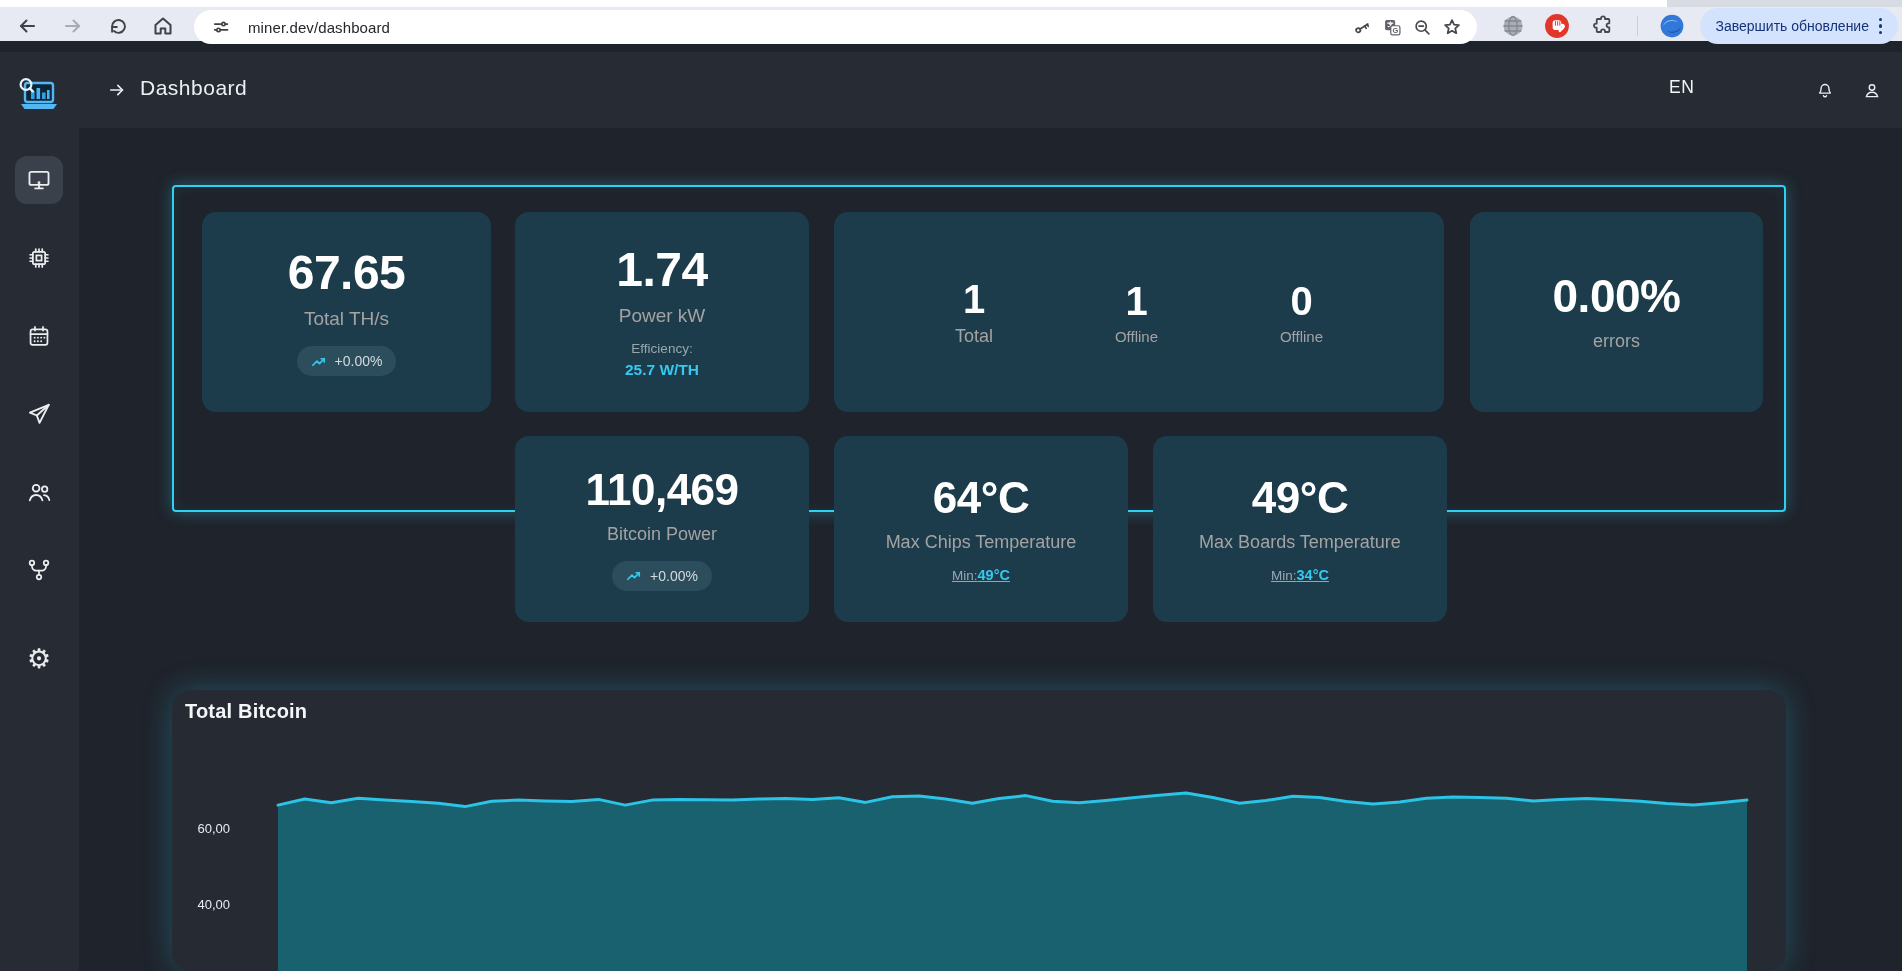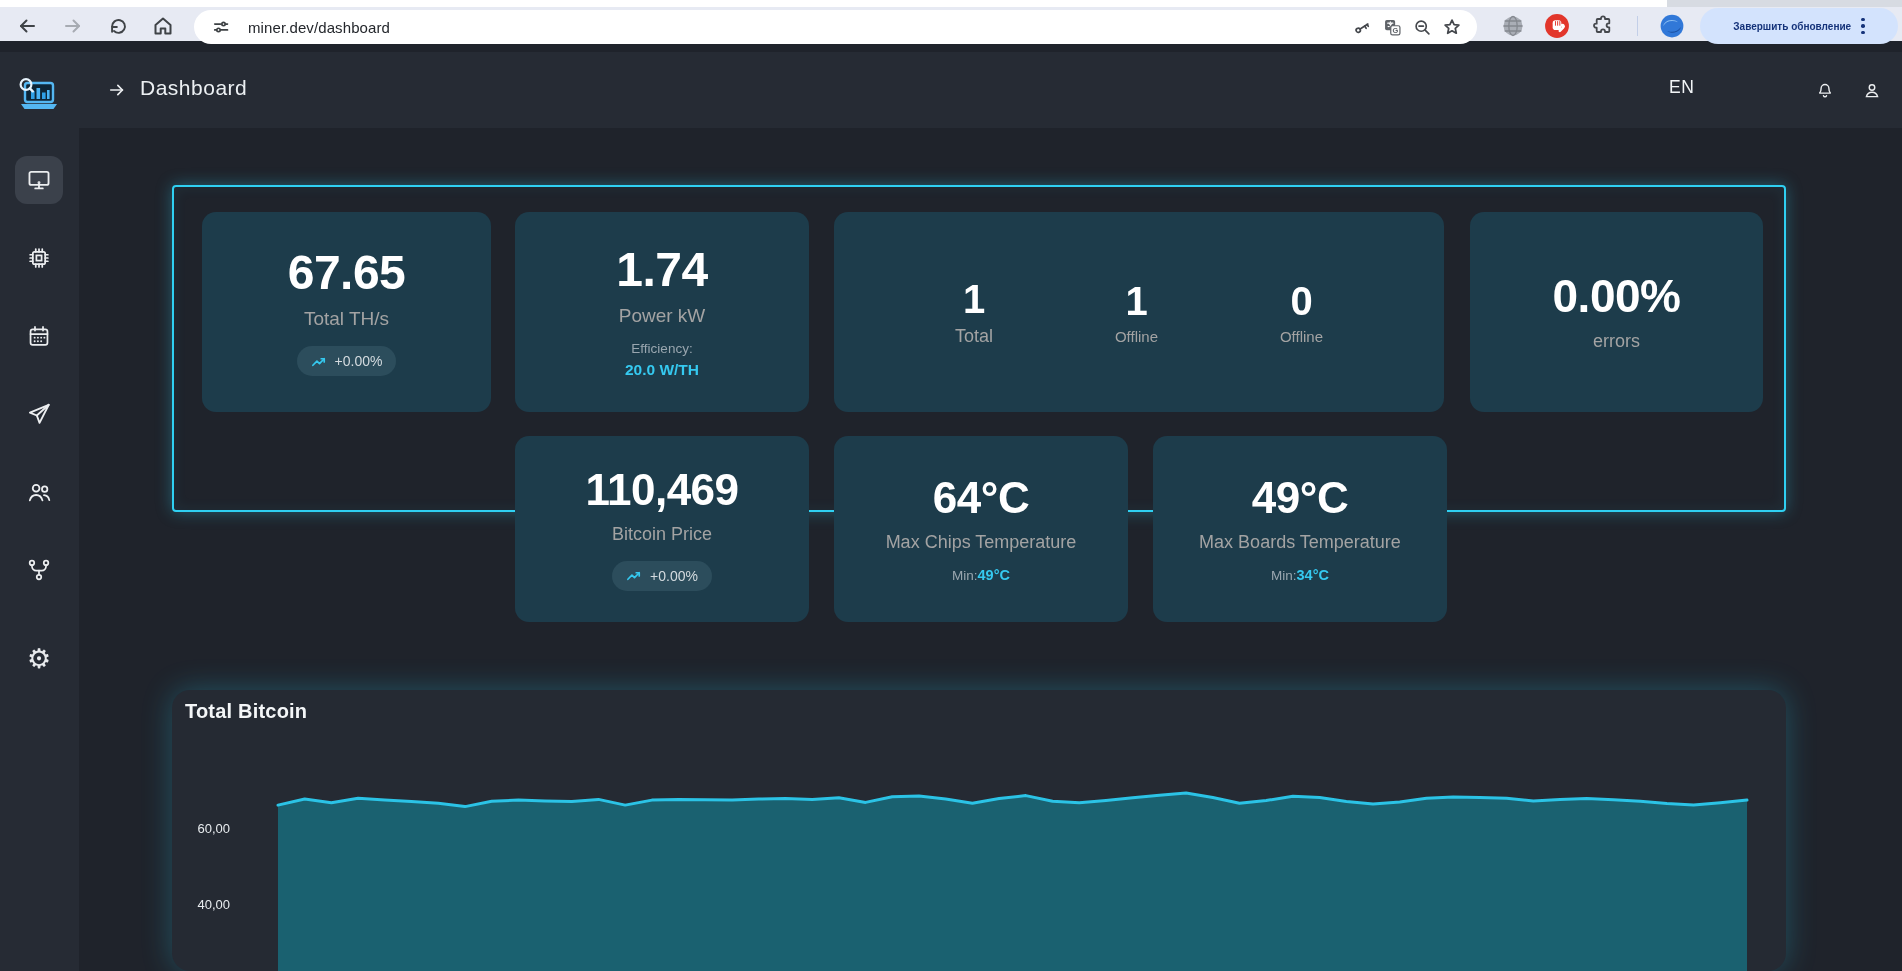--- a/index.html
+++ b/index.html
@@ -12,21 +12,21 @@
   .tabstrip-right{position:absolute;left:1667px;top:0;width:235px;height:7px;background:#d7dbe2;}
   .nav-btn{position:absolute;top:9px;width:34px;height:34px;border-radius:50%;display:flex;align-items:center;justify-content:center;background:transparent;border:none;padding:0;cursor:pointer;}
   .nav-btn svg{display:block;}
   .urlbar{position:absolute;left:194px;top:10px;width:1283px;height:34px;border-radius:17px;background:#ffffff;display:flex;align-items:center;padding:0 10px 0 12px;}
   .url-text{flex:0 0 auto;font-size:15px;color:#24272c;margin-left:12px;letter-spacing:.1px;}
   .url-spacer{flex:1 1 auto;}
   .urlbar .mini{width:30px;height:30px;display:flex;align-items:center;justify-content:center;border-radius:50%;}
   .chrome-ico{position:absolute;top:13px;width:26px;height:26px;display:flex;align-items:center;justify-content:center;}
   .chrome-sep{position:absolute;left:1637px;top:16px;width:1px;height:20px;background:#c3cfe8;}
   .update-pill{position:absolute;left:1700px;top:8px;width:198px;height:36px;border-radius:18px;background:var(--update_pill_bg,#d3e3fd);display:flex;align-items:center;justify-content:center;gap:8px;border:none;cursor:pointer;}
-  .update-pill span{font-size:10px;color:var(--update_pill_text,#15337a);font-weight:bold;}
+  .update-pill span{font-size:14px;color:var(--update_pill_text,#15337a);}
   .kebab{display:flex;flex-direction:column;gap:3px;margin-left:2px;}
   .kebab i{width:3.5px;height:3.5px;border-radius:50%;background:var(--update_pill_text,#15337a);display:block;}
 
   
   .sidebar{position:absolute;left:0;top:52px;width:79px;height:919px;background:var(--chrome_bg,#262b34);z-index:5;}
   .logo{position:absolute;left:17px;top:24px;width:44px;height:40px;}
   .side-item{position:absolute;left:15px;width:48px;height:48px;border-radius:12px;display:flex;align-items:center;justify-content:center;color:#e8eaed;background:transparent;border:none;cursor:pointer;}
   .side-item.active{background:#3b414b;}
   .side-item svg{display:block;}
   .gear-glyph{font-size:27px;line-height:1;color:#e8eaed;font-family:"DejaVu Sans",sans-serif;}
@@ -40,21 +40,21 @@
 
   
   .stats-wrap{position:absolute;left:172px;top:185px;width:1614px;height:327px;border:2px solid var(--accent,#2fd0f2);border-radius:4px;box-shadow:0 0 16px rgba(47,205,242,.35), inset 0 0 14px rgba(47,205,242,.08);}
   .card{position:absolute;background:var(--card_bg,#1d3c4b);border-radius:14px;display:flex;flex-direction:column;align-items:center;justify-content:center;}
   .stat-value{color:#ffffff;font-weight:700;letter-spacing:-.5px;line-height:1.05;}
   .stat-label{color:#a3a3a3;margin-top:10px;}
   .badge{margin-top:16px;height:30px;padding:0 14px;border-radius:15px;background:var(--badge_bg,#2c4d5c);display:flex;align-items:center;gap:7px;}
   .badge span{font-size:14px;color:#d4dbdf;}
   .eff-label{margin-top:14px;font-size:13.5px;color:#99a6af;}
   .eff-value{margin-top:5px;font-size:15.5px;font-weight:700;color:var(--cyan_text,#35c9f0);}
-  .min-row{margin-top:14px;font-size:13.5px;color:#99a6af;}
+  .min-row{margin-top:14px;font-size:13.5px;color:#99a6af;text-decoration:underline;}
   .min-row b{font-size:14.5px;color:var(--cyan_text,#35c9f0);font-weight:700;}
   .miners-card{flex-direction:row;align-items:center;justify-content:space-around;padding:0 60px;}
   .miner-col{display:flex;flex-direction:column;align-items:center;}
 
   
   .panel{position:absolute;left:172px;top:690px;width:1614px;height:281px;background:var(--panel_bg,#252a33);border-radius:18px;box-shadow:0 0 30px rgba(43,195,230,.30);overflow:hidden;}
   .panel-title{position:absolute;left:13px;top:10px;font-size:20px;font-weight:700;color:#f4f6f8;letter-spacing:.2px;}
   .panel svg{position:absolute;left:0;top:0;}
   .tick{position:absolute;left:6px;width:52px;text-align:right;font-size:13px;color:#e8ecef;}
 </style>
@@ -283,21 +283,21 @@
             <path d="M10.8 6.1H14v3.3"></path>
           </svg>
         <span>+0.00%</span>
       </div>
     </div>
 
     <div class="card" style="left:341px;top:25px;width:294px;height:200px">
       <div class="stat-value" style="font-size:48px">1.74</div>
       <div class="stat-label" style="font-size:19px">Power kW</div>
       <div class="eff-label">Efficiency:</div>
-      <div class="eff-value">20.0 W/TH</div>
+      <div class="eff-value">25.7 W/TH</div>
     </div>
 
     <div class="card miners-card" style="left:660px;top:25px;width:610px;height:200px">
       <div class="miner-col">
         <div class="stat-value" style="font-size:40px">1</div>
         <div class="stat-label" style="font-size:18px;margin-top:6px">Total</div>
       </div>
       <div class="miner-col">
         <div class="stat-value" style="font-size:40px">1</div>
         <div class="stat-label" style="font-size:15px;margin-top:6px">Offline</div>
@@ -308,21 +308,21 @@
       </div>
     </div>
 
     <div class="card" style="left:1296px;top:25px;width:293px;height:200px">
       <div class="stat-value" style="font-size:46px">0.00%</div>
       <div class="stat-label" style="font-size:18px">errors</div>
     </div>
 
     <div class="card" style="left:341px;top:249px;width:294px;height:186px">
       <div class="stat-value" style="font-size:44px">110,469</div>
-      <div class="stat-label" style="font-size:18px">Bitcoin Price</div>
+      <div class="stat-label" style="font-size:18px">Bitcoin Power</div>
       <div class="badge">
         <svg width="17" height="17" viewBox="0 0 18 18" fill="none" stroke="#35c8ee" stroke-width="1.8" stroke-linecap="round" stroke-linejoin="round">
             <path d="M2 13l4.3-4.4 2.7 2.7 5-5.2"></path>
             <path d="M10.8 6.1H14v3.3"></path>
           </svg>
         <span>+0.00%</span>
       </div>
     </div>
 
     <div class="card" style="left:660px;top:249px;width:294px;height:186px">

